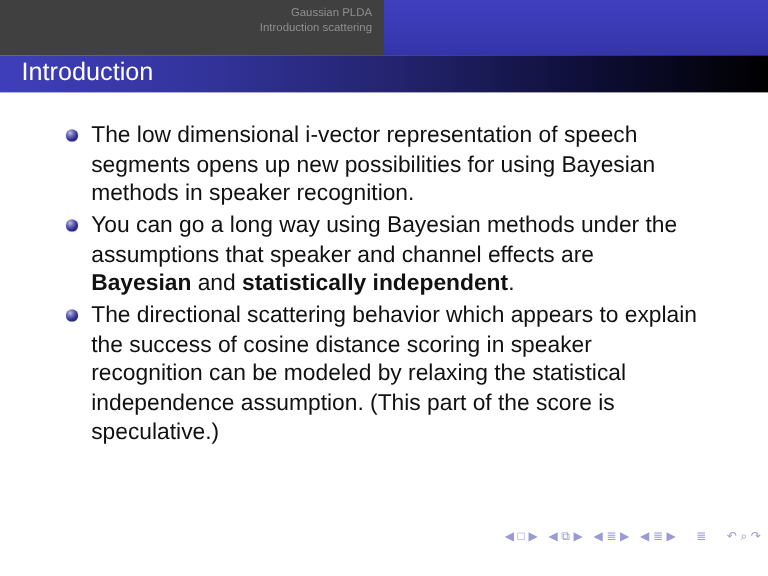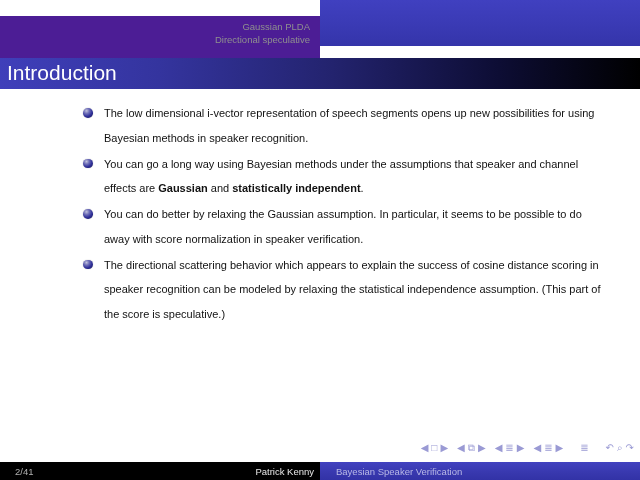--- a/index.html
+++ b/index.html
@@ -15,54 +15,52 @@
 
   
   .header {
     position: absolute;
     top: 0; left: 0;
     width: 640px; height: 46px;
     display: flex;
   }
   .header-left {
     width: 320px; height: 46px;
-    background: #4c1d95;
+    background: #404040;
     color: #8f8f8f;
     font-size: 9.5px;
     line-height: 13px;
     text-align: right;
     padding: 4px 10px 0 0;
-    margin-top: 16px;
   }
   .header-left .hsec { cursor: pointer; }
   .header-right {
     flex: 1; height: 46px;
     background: linear-gradient(180deg, #4040c0 0%, #3a3ab4 55%, #3434aa 100%);
   }
 
   
   .frametitle {
     position: absolute;
     top: 46px; left: 0;
     width: 640px; height: 31px;
     background: linear-gradient(90deg, #3f3fba 0%, #34349e 25%, #23236e 52%, #0d0d34 78%, #000000 100%);
     color: #ffffff;
     font-size: 21px;
     line-height: 30px;
-    padding-left: 7px;
-    margin-top: 12px;
+    padding-left: 18px;
   }
 
   
   .bullets {
     position: absolute;
-    top: 101px; left: 104px;
+    top: 101px; left: 76px;
     width: 506px;
     list-style: none;
-    font-size: 11px;
+    font-size: 19px;
     line-height: 24.5px;
     color: #111111;
   }
   .bullets li {
     position: relative;
     margin-bottom: 1.5px;
   }
   .bullets .marker {
     position: absolute;
     left: -21px; top: 7px;
@@ -116,33 +114,32 @@
   }
 </style>
 </head>
 <body>
 
 <div class="slide">
 
   <div class="header">
     <div class="header-left">
       <div class="hsec">Gaussian PLDA</div>
-      <div class="hsec">Directional speculative</div>
+      <div class="hsec">Introduction scattering</div>
     </div>
     <div class="header-right"></div>
   </div>
 
   <div class="frametitle">
     <span>Introduction</span>
   </div>
 
   <ul class="bullets" id="bullet-list">
       <li><span class="marker"></span><span>The low dimensional i-vector representation of speech segments opens up new possibilities for using Bayesian methods in speaker recognition.</span></li>
-      <li><span class="marker"></span><span>You can go a long way using Bayesian methods under the assumptions that speaker and channel effects are </span><span class="bold">Gaussian</span><span> and </span><span class="bold">statistically independent</span><span>.</span></li>
-      <li><span class="marker"></span><span>You can do better by relaxing the Gaussian assumption. In particular, it seems to be possible to do away with score normalization in speaker verification.</span></li>
+      <li><span class="marker"></span><span>You can go a long way using Bayesian methods under the assumptions that speaker and channel effects are </span><span class="bold">Bayesian</span><span> and </span><span class="bold">statistically independent</span><span>.</span></li>
       <li><span class="marker"></span><span>The directional scattering behavior which appears to explain the success of cosine distance scoring in speaker recognition can be modeled by relaxing the statistical independence assumption. (This part of the score is speculative.)</span></li>
     </ul>
 
   <div class="navsyms" id="navsyms">
       <span class="navgroup">
         <span class="navsym">◀</span>
         <span class="navsym">□</span>
         <span class="navsym">▶</span>
       </span>
       <span class="navgroup">
@@ -163,23 +160,14 @@
       <span class="navgroup">
         <span class="navsym">≣</span>
       </span>
       <span class="navgroup">
         <span class="navsym">↶</span>
         <span class="navsym">⌕</span>
         <span class="navsym">↷</span>
       </span>
     </div>
 
-  <div class="footer">
-    <div class="footer-left">
-      <span class="footer-frame">2/41</span>
-      <span class="footer-author">Patrick Kenny</span>
-    </div>
-    <div class="footer-right">
-      <span>Bayesian Speaker Verification</span>
-    </div>
-  </div>
 
 </div>
 
 </body></html>

